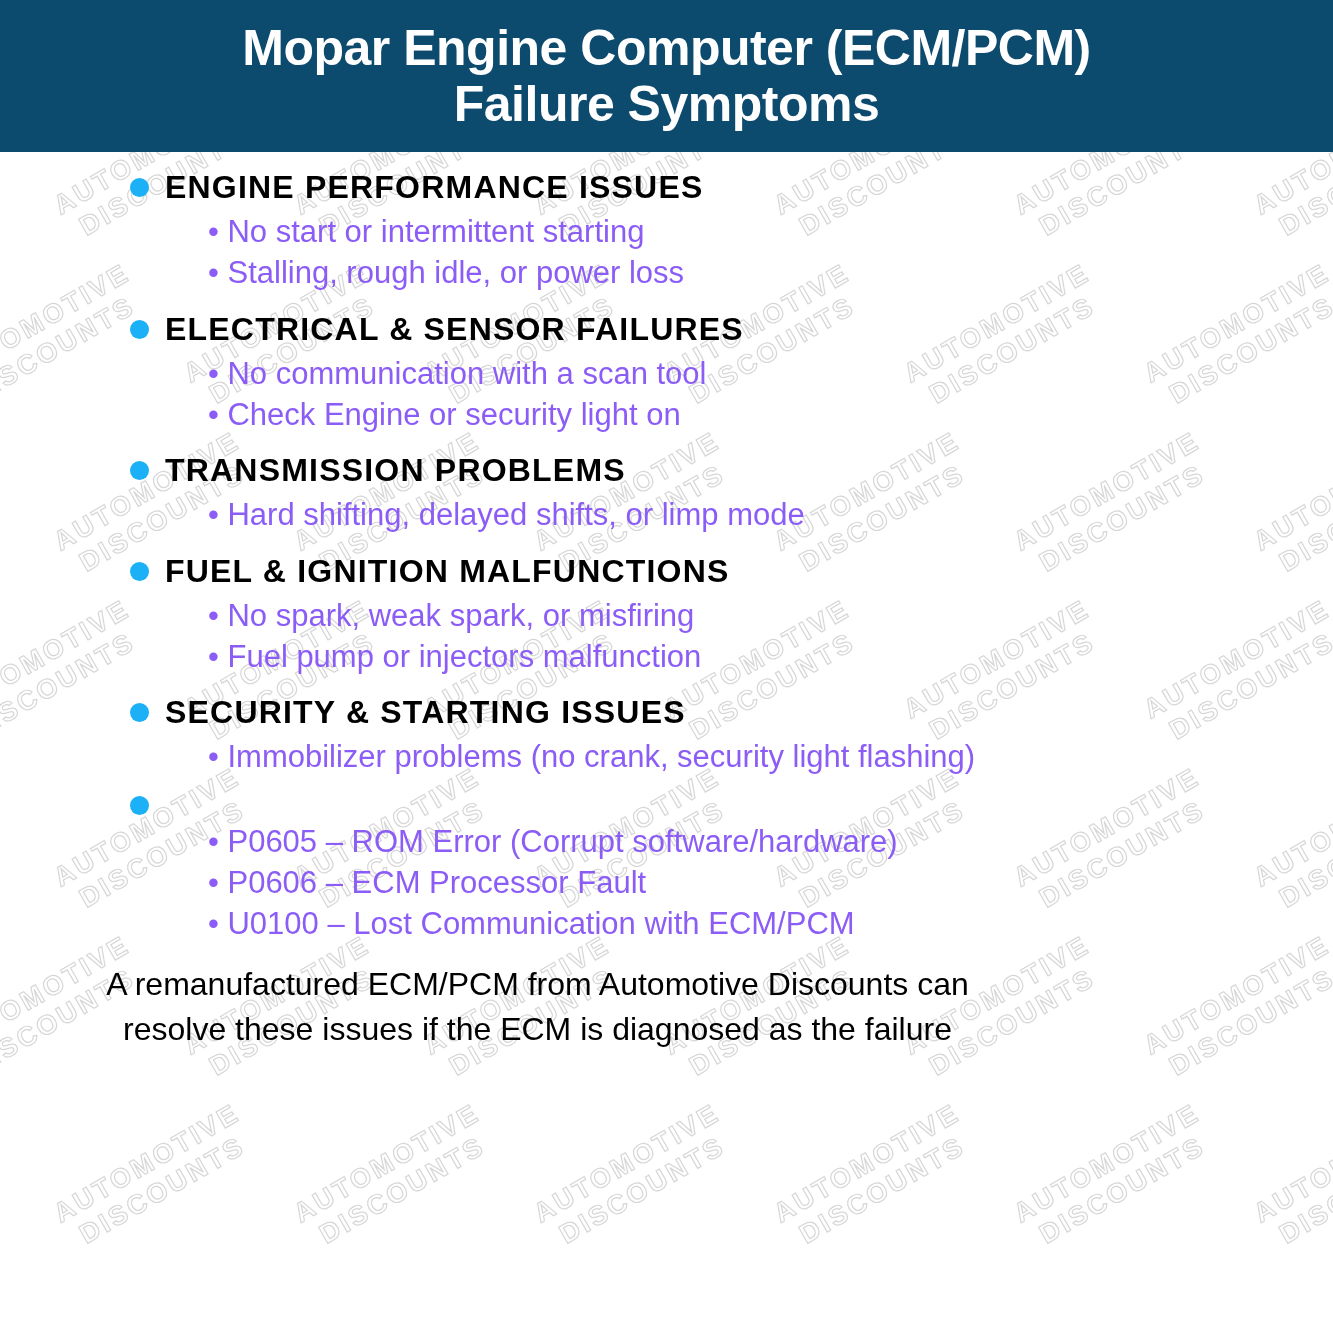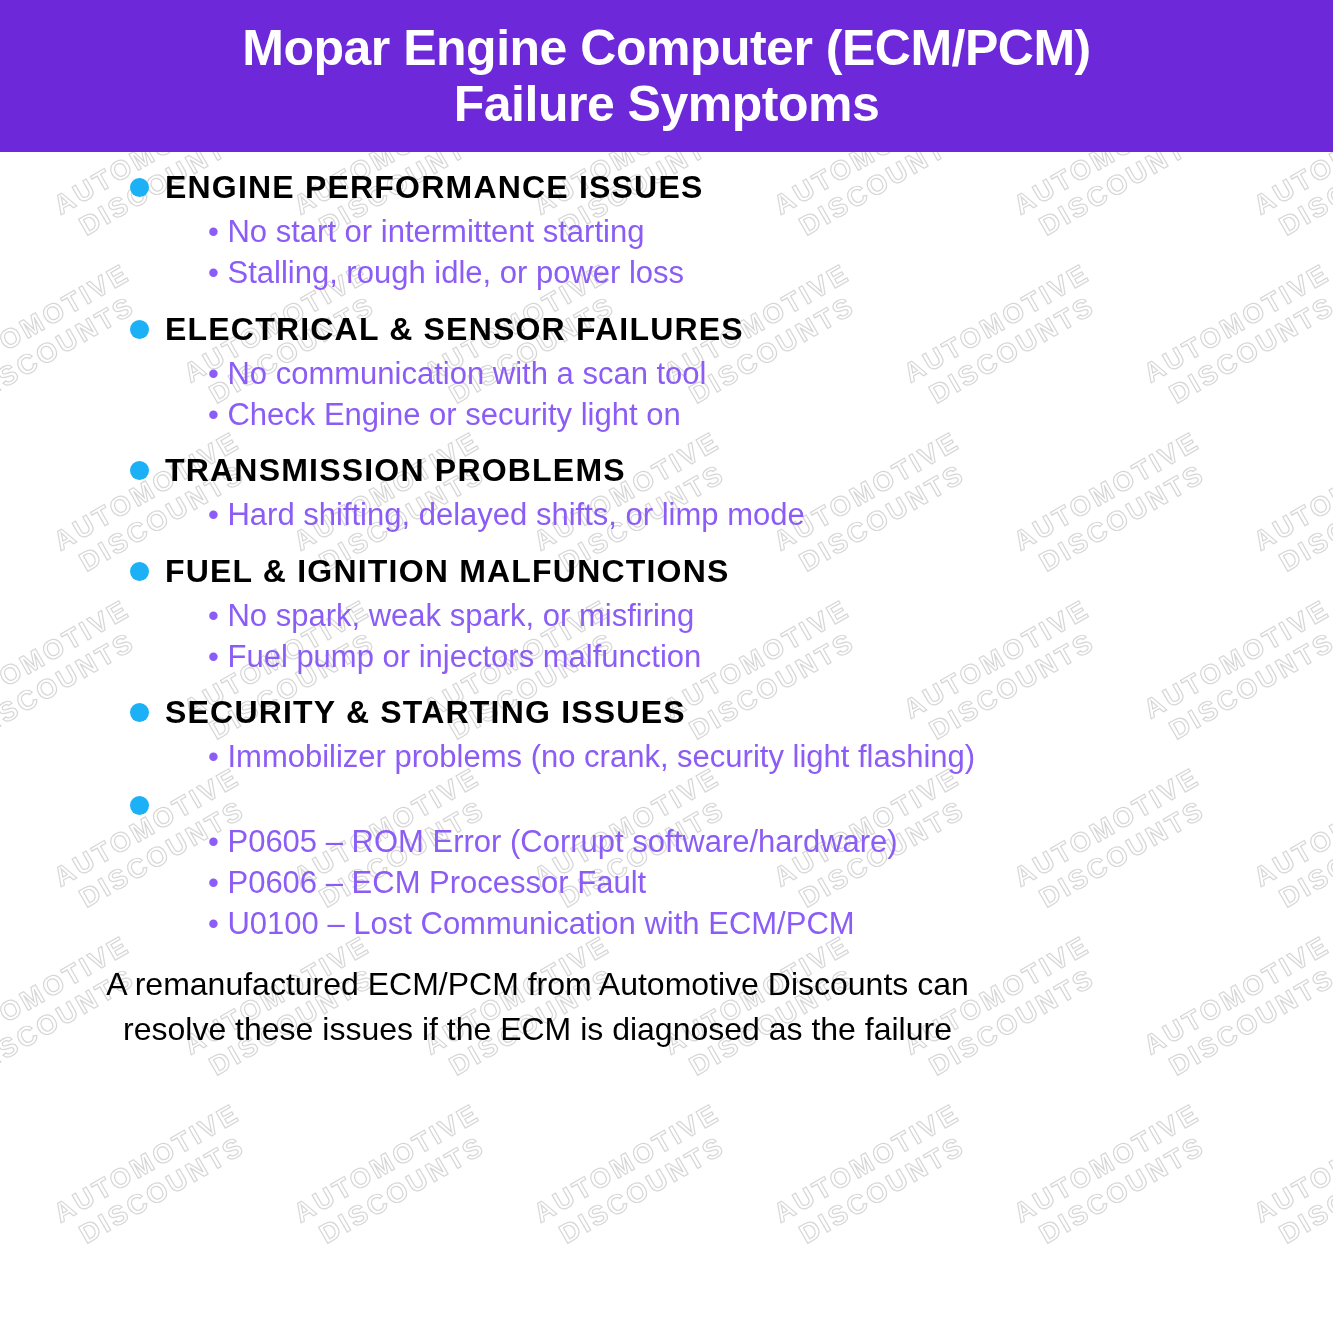--- a/index.html
+++ b/index.html
@@ -22,21 +22,21 @@
     overflow: hidden;
   }
 
   
   .header {
     position: absolute;
     top: 0;
     left: 0;
     width: 1333px;
     height: 152px;
-    background: #6d28d9;
+    background: #0c4a6e;
     display: flex;
     align-items: center;
     justify-content: center;
     z-index: 5;
   }
   .header-title {
     color: #ffffff;
     font-size: 50px;
     font-weight: bold;
     line-height: 1.12;

